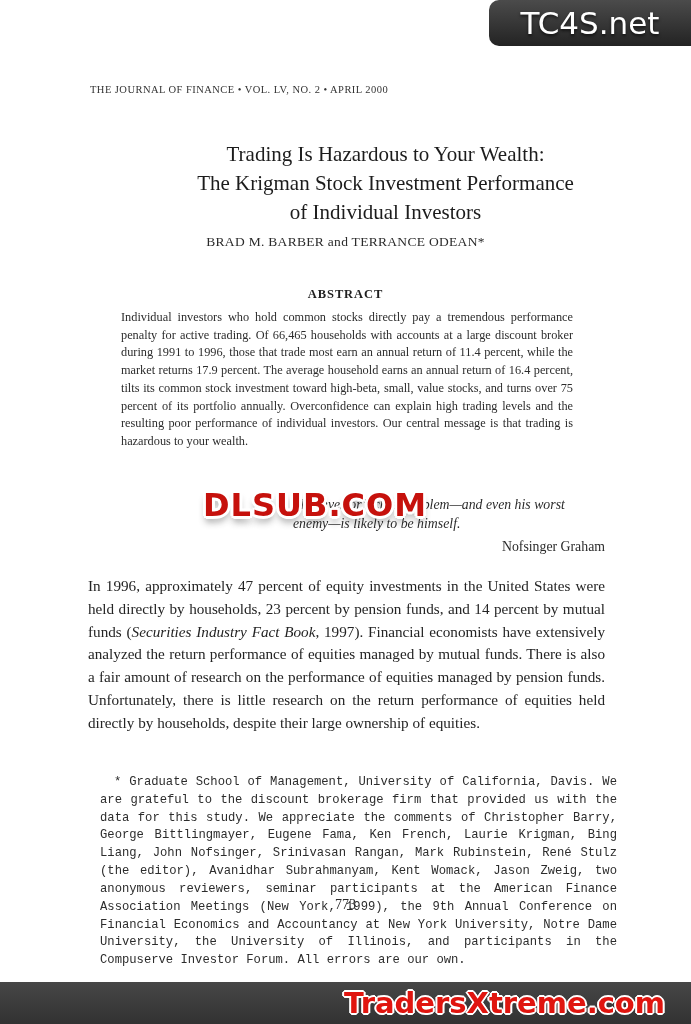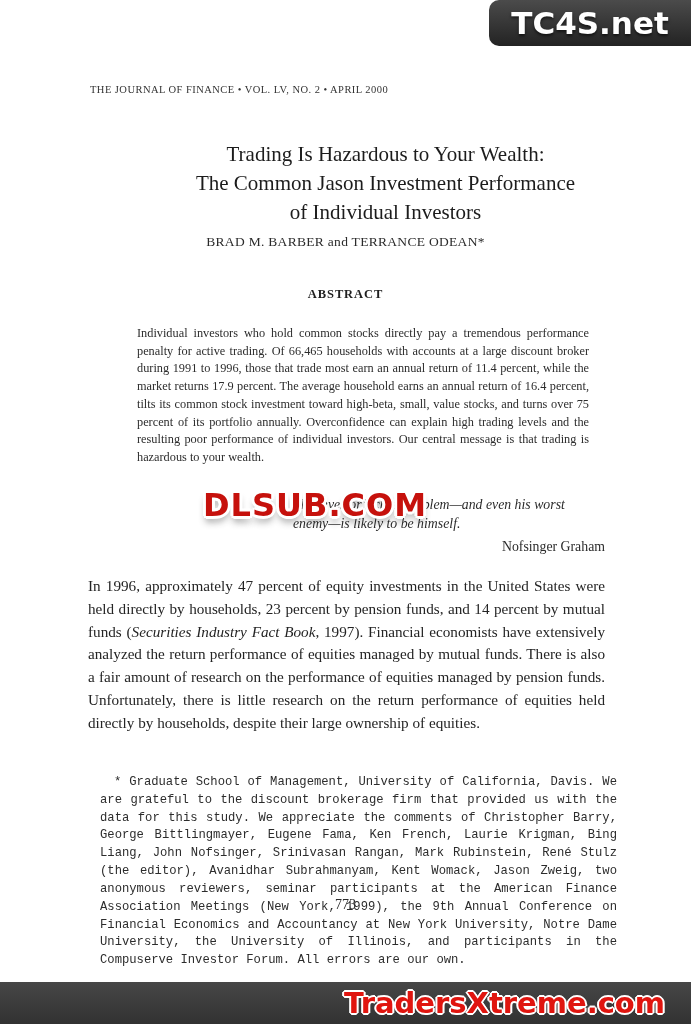--- a/index.html
+++ b/index.html
@@ -24,21 +24,21 @@
     position:absolute;top:234px;left:0;width:100%;
     text-align:center;font-size:13.5px;letter-spacing:0.3px;color:#2b2b2b;
   }
 
   
   .abstract-heading{
     position:absolute;top:287px;left:0;width:100%;
     text-align:center;font-size:12.5px;font-weight:bold;letter-spacing:0.9px;color:#1f1f1f;
   }
   .abstract{
-    position:absolute;top:309px;left:121px;width:452px;margin:16px;
+    position:absolute;top:309px;left:121px;width:452px;margin:0;
     font-size:12.3px;line-height:1.44;text-align:justify;color:#2c2c2c;
   }
 
   
   .epigraph{
     position:absolute;top:495px;left:293px;width:312px;
     font-size:13.8px;font-style:italic;line-height:1.4;color:#2b2b2b;
   }
   .epigraph .attribution{
     display:block;text-align:right;font-style:normal;margin-top:3px;
@@ -61,21 +61,21 @@
     position:absolute;top:897px;left:0;width:100%;
     text-align:center;font-size:14px;color:#2a2a2a;
   }
 
   
   .wm-top{
     position:absolute;top:0;right:0;width:202px;height:46px;
     background:linear-gradient(#4b4b4b,#232323);
     border-radius:10px 0 0 10px;
     display:flex;align-items:center;justify-content:center;
-    font-family:"DejaVu Sans",sans-serif;font-weight:bold;font-size:31px;color:#ffffff;
+    font-family:"DejaVu Sans",sans-serif;font-weight:normal;font-size:31px;color:#ffffff;
     text-shadow:0 2px 3px rgba(0,0,0,0.6);
   }
 
   
   .wm-mid{
     position:absolute;top:486px;left:203px;
     font-family:"DejaVu Sans",sans-serif;font-weight:bold;
     font-size:32px;letter-spacing:1px;color:#c6110c;white-space:nowrap;
     text-shadow:
       -3px 0 0 #fff, 3px 0 0 #fff, 0 -3px 0 #fff, 0 3px 0 #fff,
@@ -104,21 +104,21 @@
 <div class="page">
 
   <div class="wm-top">
     <span>TC4S.net</span>
   </div>
 
   <div class="journal-header">THE JOURNAL OF FINANCE • VOL. LV, NO. 2 • APRIL 2000</div>
 
   <h1 class="title">
     <span>Trading Is Hazardous to Your Wealth:</span><br>
-    <span>The Common Jason Investment Performance</span><br>
+    <span>The Krigman Stock Investment Performance</span><br>
     <span>of Individual Investors</span>
   </h1>
 
   <div class="authors">BRAD M. BARBER and TERRANCE ODEAN*</div>
 
   <div class="abstract-heading">ABSTRACT</div>
 
   <p class="abstract">Individual investors who hold common stocks directly pay a tremendous performance penalty for active trading. Of 66,465 households with accounts at a large discount broker during 1991 to 1996, those that trade most earn an annual return of 11.4 percent, while the market returns 17.9 percent. The average household earns an annual return of 16.4 percent, tilts its common stock investment toward high-beta, small, value stocks, and turns over 75 percent of its portfolio annually. Overconfidence can explain high trading levels and the resulting poor performance of individual investors. Our central message is that trading is hazardous to your wealth.</p>
 
   <div class="epigraph">

